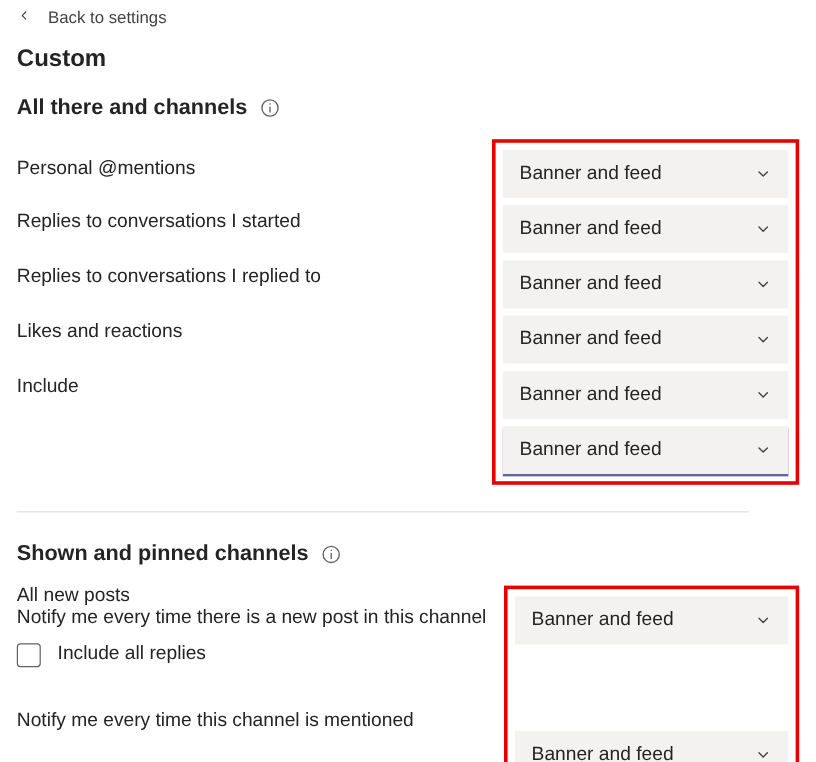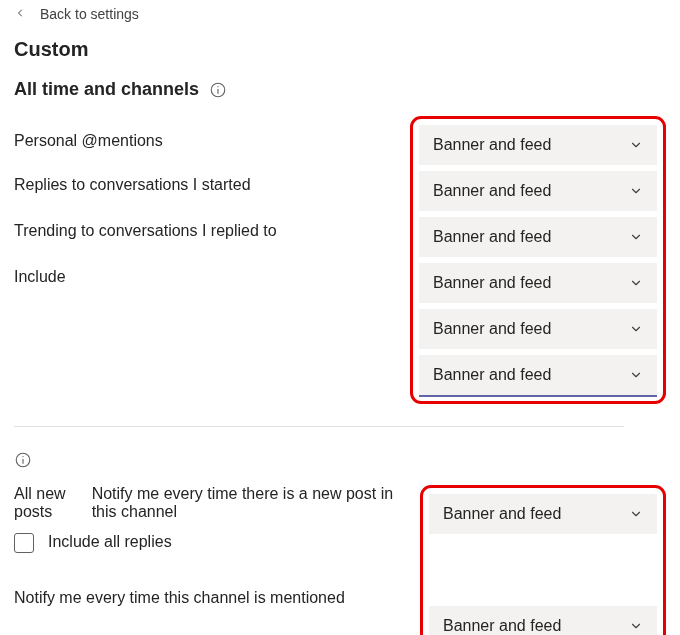--- a/index.html
+++ b/index.html
@@ -33,21 +33,21 @@
       align-items: center;
       gap: 10px;
       margin-bottom: 16px;
     }
     .info-icon {
       display: inline-flex;
       width: 18px;
       height: 18px;
     }
     .info-icon svg { stroke: #616161; }
-    .label-block { display: flex; }
+    .label-block { display: flex; flex-direction: column; }
     .dropdown {
       display: flex;
       align-items: center;
       justify-content: space-between;
       background: #f3f2f1;
       border: none;
       font-family: inherit;
       font-size: 16px;
       color: #242424;
       padding: 0 14px;
@@ -61,21 +61,21 @@
     }
     .chevron {
       display: inline-flex;
       width: 14px;
       height: 14px;
     }
     .chevron svg { stroke: #424242; }
     .highlight-box {
       border: 3px solid #e60000;
       padding: 6px;
-      border-radius: 11px;
+      border-radius: 0;
     }
     .highlight-box .dropdown { width: 100%; }
     .upper-grid {
       display: grid;
       grid-template-columns: 1fr 256px;
       column-gap: 6px;
       align-items: start;
     }
     .upper-labels { display: flex; flex-direction: column; justify-content: center; }
     .upper-labels .label-row {
@@ -124,35 +124,36 @@
     <svg width="12" height="12" viewBox="0 0 24 24" fill="none" stroke-width="2" stroke-linecap="round" stroke-linejoin="round">
         <polyline points="15 18 9 12 15 6"></polyline>
       </svg>
   </span>
   <span>Back to settings</span>
 </div>
 
 <h1 class="page-title">Custom</h1>
 
 <div class="section-heading">
-  <span>All time and channels</span>
+  <span>All there and channels</span>
   <span class="info-icon">
     <svg viewBox="0 0 24 24" fill="none" stroke-width="1.5">
         <circle cx="12" cy="12" r="9"></circle>
         <line x1="12" y1="10.5" x2="12" y2="17"></line>
         <circle cx="12" cy="7.5" r="0.8" fill="#616161" stroke="none"></circle>
       </svg>
   </span>
 </div>
 
 <div class="upper-grid">
   <div class="upper-labels">
     <div class="label-row stack-top">Personal @mentions</div>
     <div class="label-row">Replies to conversations I started</div>
-    <div class="label-row">Trending to conversations I replied to</div>
+    <div class="label-row">Replies to conversations I replied to</div>
+    <div class="label-row">Likes and reactions</div>
     <div class="label-row">Include</div>
   </div>
 
   <div class="highlight-box upper-selects">
     <button class="dropdown">
       <span>Banner and feed</span>
       <span class="chevron">
           <svg viewBox="0 0 24 24" fill="none" stroke-width="2" stroke-linecap="round" stroke-linejoin="round">
             <polyline points="6 9 12 15 18 9"></polyline>
           </svg>
@@ -197,20 +198,21 @@
             <polyline points="6 9 12 15 18 9"></polyline>
           </svg>
         </span>
     </button>
   </div>
 </div>
 
 <hr class="divider">
 
 <div class="section-heading">
+  <span>Shown and pinned channels</span>
   <span class="info-icon">
     <svg viewBox="0 0 24 24" fill="none" stroke-width="1.5">
         <circle cx="12" cy="12" r="9"></circle>
         <line x1="12" y1="10.5" x2="12" y2="17"></line>
         <circle cx="12" cy="7.5" r="0.8" fill="#616161" stroke="none"></circle>
       </svg>
   </span>
 </div>
 
 <div class="section2-grid">

